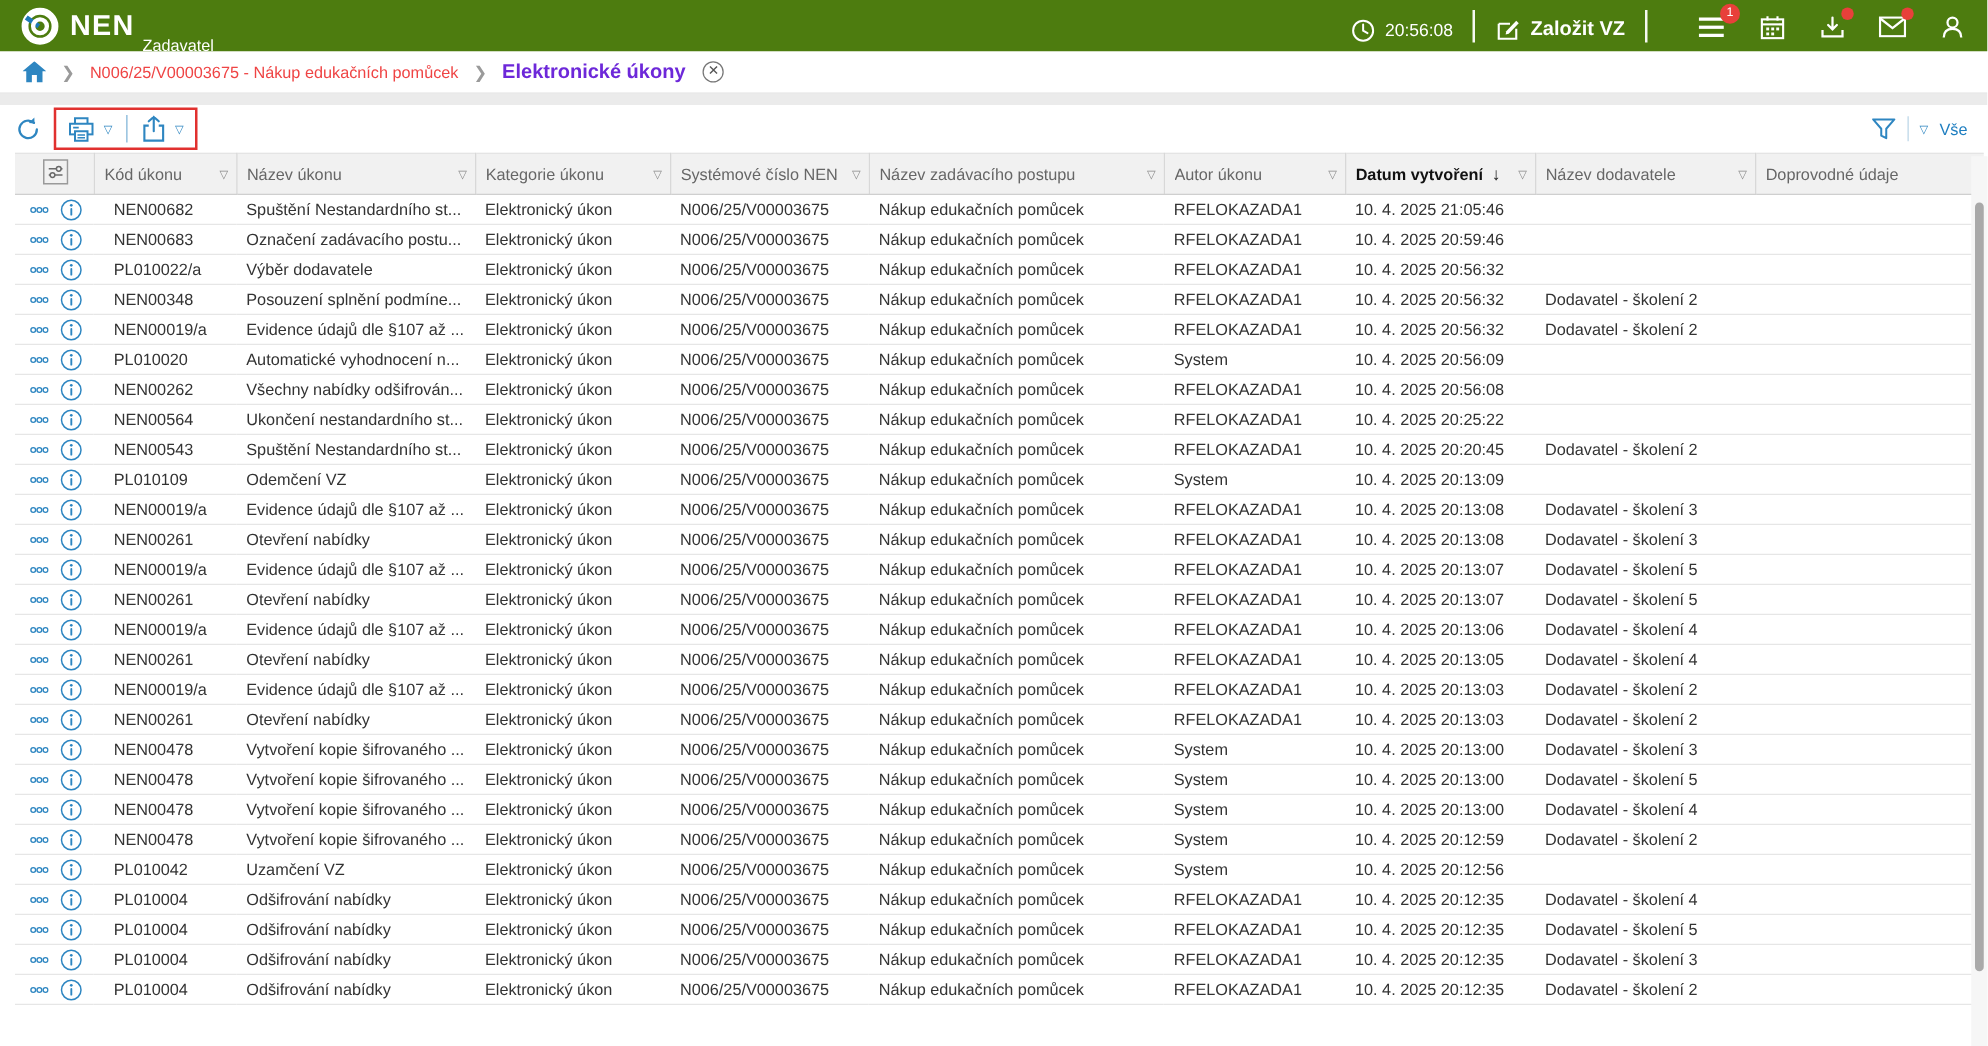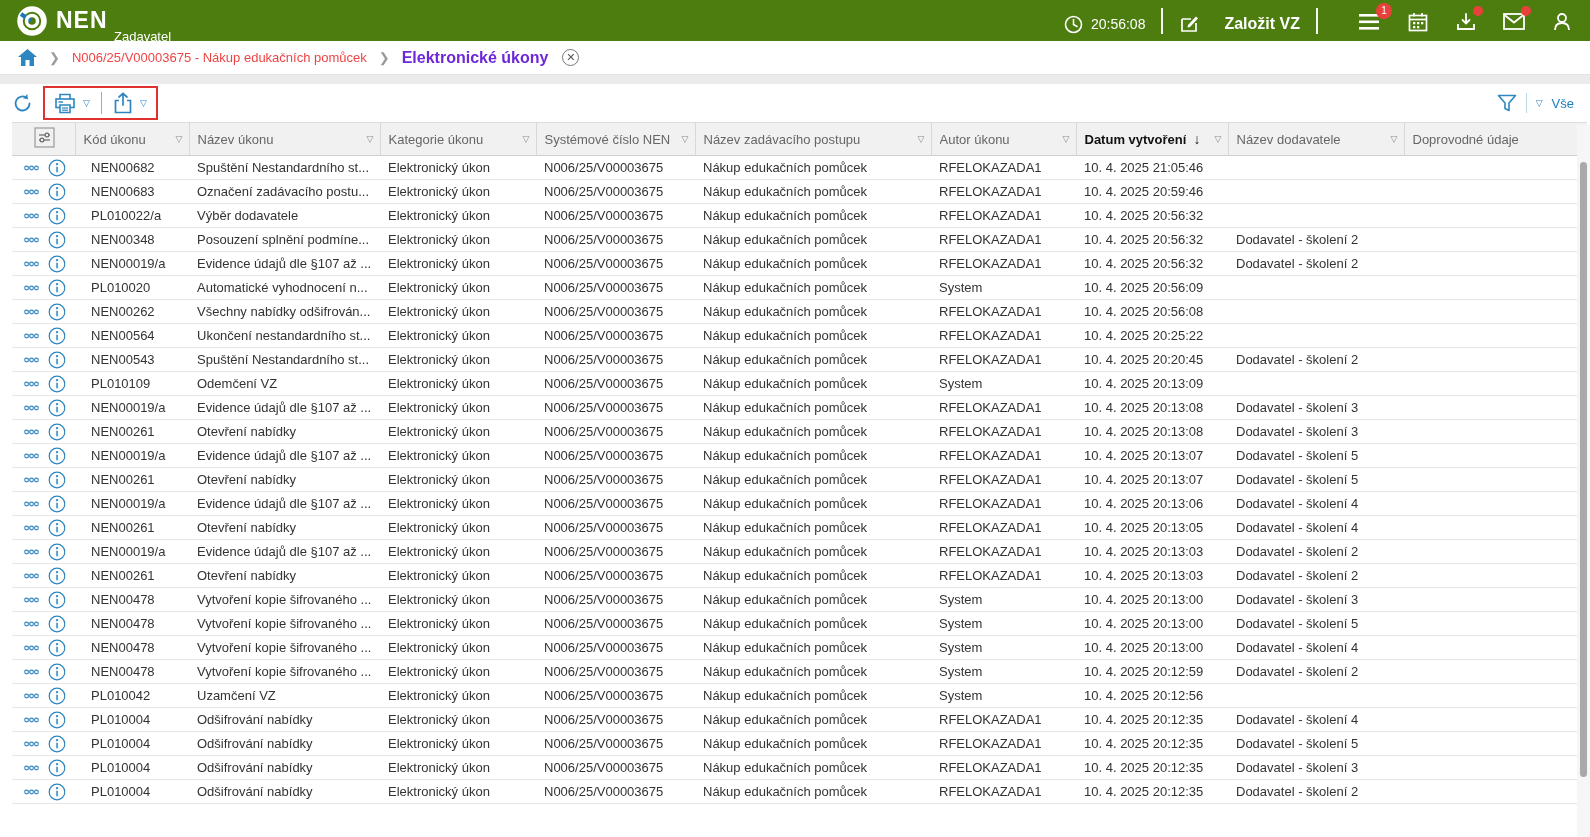--- a/index.html
+++ b/index.html
@@ -14,21 +14,21 @@
   .brand-sub { position:absolute; left:58px; bottom:-11px; font-weight:normal;
                font-size:13px; letter-spacing:0; }
   .env-title { position:absolute; left:540px; top:0; height:100%; display:flex;
                align-items:center; font-size:17px; font-weight:bold; letter-spacing:.5px; }
   .header-right { margin-left:auto; display:flex; align-items:flex-end; padding-right:16px; }
   .hr-item { display:flex; align-items:center; gap:8px; font-size:14px; }
   .hr-divider { width:2px; height:26px; background:rgba(255,255,255,.95); margin:0 16px; }
   .hr-icon { position:relative; display:flex; align-items:center; justify-content:center;
              width:24px; height:24px; margin-left:24px; cursor:pointer; }
   .hr-icon:first-child { margin-left:0; }
-  .create-vz { font-size:16px; font-weight:bold; display:flex; gap:25px; align-items:center; cursor:pointer; }
+  .create-vz { font-size:16px; font-weight:bold; display:flex; gap:8px; align-items:center; cursor:pointer; }
   .badge-num { position:absolute; top:-7px; right:-10px; min-width:16px; height:16px;
                border-radius:8px; background:#e8403a; color:#fff; font-size:10px;
                display:flex; align-items:center; justify-content:center; padding:0 3px; }
   .badge-dot { position:absolute; top:-4px; right:-5px; width:10px; height:10px;
                border-radius:50%; background:#e8403a; }
 
   
   .breadcrumb { height:34px; background:#fff; display:flex; align-items:center;
                 padding-left:18px; gap:12px; border-bottom:1px solid #e2e2e2; }
   .bc-sep { color:#9a9a9a; font-size:13px; }

